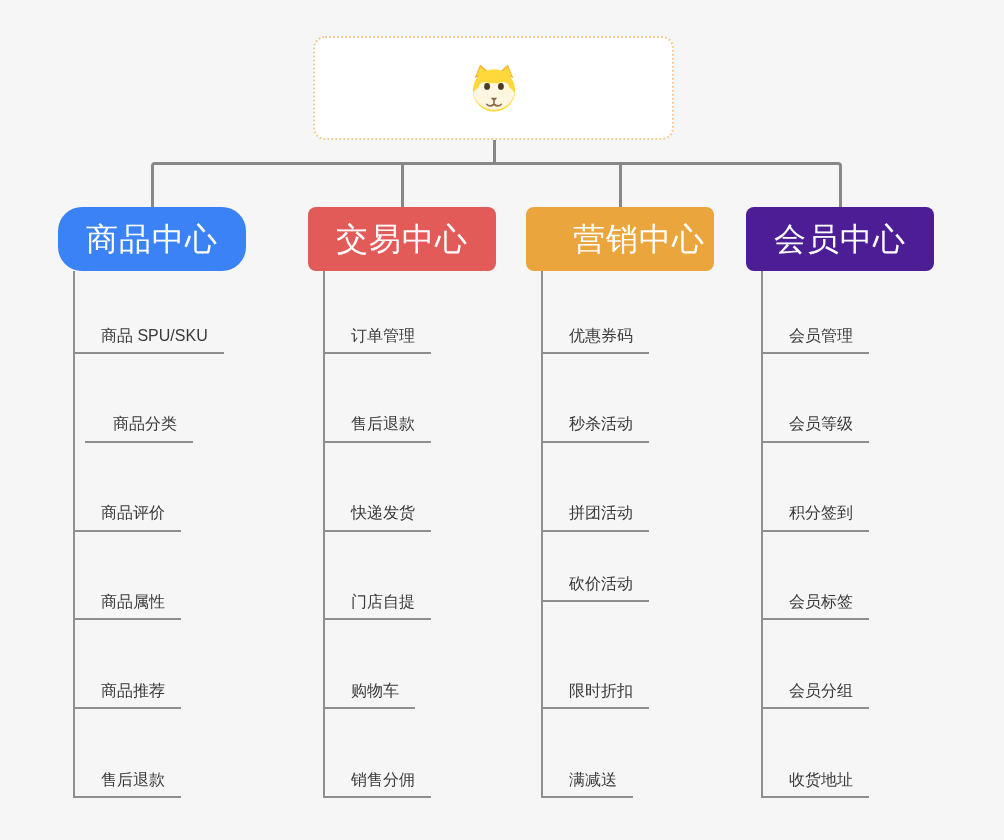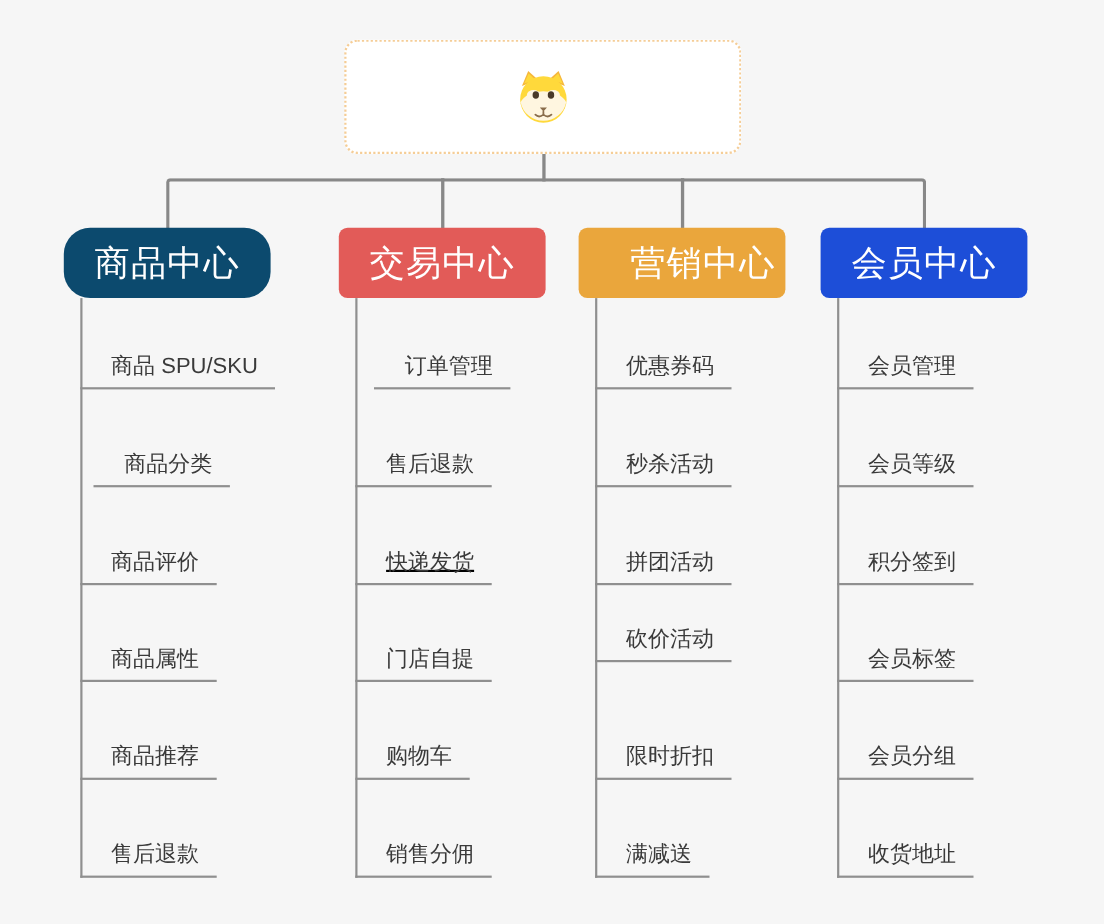--- a/index.html
+++ b/index.html
@@ -83,21 +83,21 @@
   
   .leaf-node {
     position: absolute;
     height: 46px;
     display: flex;
     align-items: flex-end;
     cursor: pointer;
   }
   .leaf-node .leaf-label {
     display: inline-block;
-    font-size: 20px;
+    font-size: 16px;
     color: #3a3a3a;
     line-height: 1.15;
     white-space: nowrap;
     padding: 0 16px 7px 28px;
     border-bottom: 2px solid #8f8f8f;
   }
 </style>
 </head>
 <body>
 
@@ -118,21 +118,21 @@
         <ellipse cx="40.5" cy="30" rx="3.6" ry="4.2" fill="#4a3a28"></ellipse>
         <path d="M 28 44 L 36 44 L 32 48.5 Z" fill="#8a6d4b"></path>
         <path d="M 32 48.5 L 32 52 M 32 52 Q 27 56 23 52 M 32 52 Q 37 56 41 52" stroke="#8a6d4b" stroke-width="2" fill="none" stroke-linecap="round"></path>
       </svg>
     </span>
   </div>
 
   <div id="layer">
       <div class="line" style="left: 492.5px; top: 140px; width: 3px; height: 25px;"></div>
       <div class="bus-frame" style="left: 150.5px; top: 162px; width: 691px; height: 47px; border-color: rgb(136, 136, 136);"></div>
-      <div class="branch-box" style="left: 58px; top: 207px; background: #0c4a6e; border-radius: 24px;">
+      <div class="branch-box" style="left: 58px; top: 207px; background: #3b82f6; border-radius: 24px;">
         <span class="branch-label">商品中心</span>
       </div>
       <div class="line" style="left: 73px; top: 271px; width: 2px; height: 527px; background: rgb(143, 143, 143);"></div>
       <div class="leaf-node" style="left: 73px; top: 308px;">
         <span class="leaf-label">商品 SPU/SKU</span>
       </div>
       <div class="leaf-node" style="left: 73px; top: 396.8px; padding-left: 12px;">
         <span class="leaf-label">商品分类</span>
       </div>
       <div class="leaf-node" style="left: 73px; top: 485.6px;">
@@ -145,27 +145,27 @@
         <span class="leaf-label">商品推荐</span>
       </div>
       <div class="leaf-node" style="left: 73px; top: 752px;">
         <span class="leaf-label">售后退款</span>
       </div>
       <div class="line" style="left: 400.5px; top: 162px; width: 3px; height: 47px;"></div>
       <div class="branch-box" style="left: 308px; top: 207px; background: rgb(226, 91, 88);">
         <span class="branch-label">交易中心</span>
       </div>
       <div class="line" style="left: 323px; top: 271px; width: 2px; height: 527px; background: rgb(143, 143, 143);"></div>
-      <div class="leaf-node" style="left: 340px; top: 308px; text-align: right;">
+      <div class="leaf-node" style="left: 323px; top: 308px; text-align: right;">
         <span class="leaf-label">订单管理</span>
       </div>
       <div class="leaf-node" style="left: 323px; top: 396.8px;">
         <span class="leaf-label">售后退款</span>
       </div>
-      <div class="leaf-node" style="left: 323px; top: 485.6px; text-decoration: underline;">
+      <div class="leaf-node" style="left: 323px; top: 485.6px;">
         <span class="leaf-label">快递发货</span>
       </div>
       <div class="leaf-node" style="left: 323px; top: 574.4px;">
         <span class="leaf-label">门店自提</span>
       </div>
       <div class="leaf-node" style="left: 323px; top: 663.2px;">
         <span class="leaf-label">购物车</span>
       </div>
       <div class="leaf-node" style="left: 323px; top: 752px;">
         <span class="leaf-label">销售分佣</span>
@@ -186,21 +186,21 @@
       </div>
       <div class="leaf-node" style="left: 541px; top: 556px;">
         <span class="leaf-label">砍价活动</span>
       </div>
       <div class="leaf-node" style="left: 541px; top: 663.2px;">
         <span class="leaf-label">限时折扣</span>
       </div>
       <div class="leaf-node" style="left: 541px; top: 752px;">
         <span class="leaf-label">满减送</span>
       </div>
-      <div class="branch-box" style="left: 746px; top: 207px; background: #1d4ed8;">
+      <div class="branch-box" style="left: 746px; top: 207px; background: #4c1d95;">
         <span class="branch-label">会员中心</span>
       </div>
       <div class="line" style="left: 761px; top: 271px; width: 2px; height: 527px; background: rgb(143, 143, 143);"></div>
       <div class="leaf-node" style="left: 761px; top: 308px;">
         <span class="leaf-label">会员管理</span>
       </div>
       <div class="leaf-node" style="left: 761px; top: 396.8px;">
         <span class="leaf-label">会员等级</span>
       </div>
       <div class="leaf-node" style="left: 761px; top: 485.6px;">

